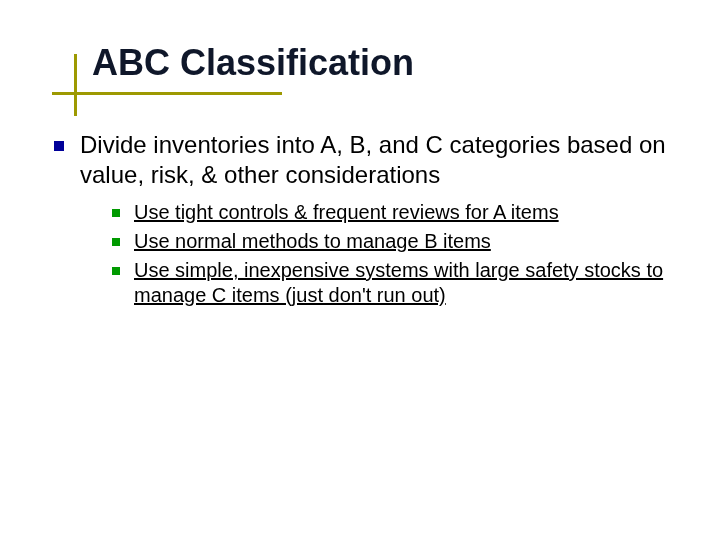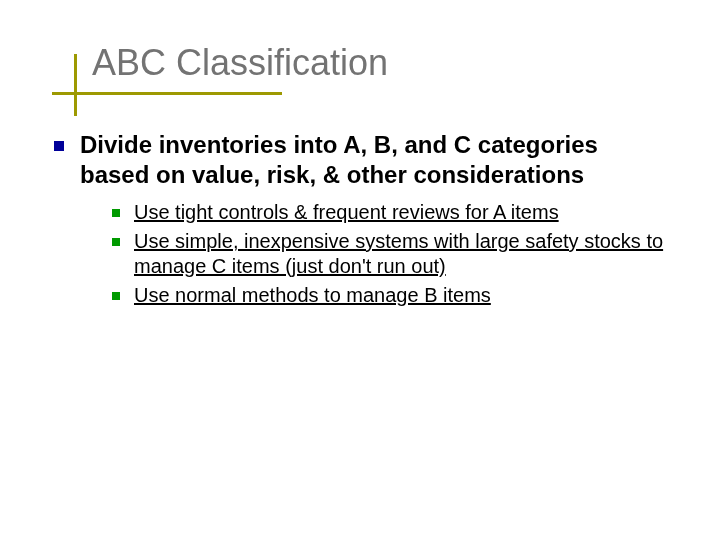--- a/index.html
+++ b/index.html
@@ -33,35 +33,34 @@
   .title-vertical {
     position: absolute;
     left: 74px;
     top: 54px;
     width: 3px;
     height: 62px;
     background: #9d9901;
   }
   .title {
     font-size: 36px;
-    font-weight: 400;
+    font-weight: 700;
     letter-spacing: 0px;
-    color: #737373;
+    color: #0f172a;
   }
   .body {
     position: absolute;
     left: 54px;
     top: 130px;
     width: 616px;
   }
   .l1 {
     display: flex;
     align-items: flex-start;
     margin-bottom: 10px;
-    font-weight: bold;
   }
   .l1 .bullet {
     width: 10px;
     height: 10px;
     background: #000099;
     flex: 0 0 auto;
     margin-top: 11px;
     margin-right: 16px;
   }
   .l1 .text {
@@ -109,22 +108,22 @@
       <div class="text">Divide inventories into A, B, and C categories based on value, risk, &amp; other considerations</div>
     </div>
 
     <div class="sub">
       <div class="l2">
         <div class="bullet"></div>
         <div class="text">Use tight controls &amp; frequent reviews for A items</div>
       </div>
       <div class="l2">
         <div class="bullet"></div>
-        <div class="text">Use simple, inexpensive systems with large safety stocks to manage C items (just don't run out)</div>
+        <div class="text">Use normal methods to manage B items</div>
       </div>
       <div class="l2">
         <div class="bullet"></div>
-        <div class="text">Use normal methods to manage B items</div>
+        <div class="text">Use simple, inexpensive systems with large safety stocks to manage C items (just don't run out)</div>
       </div>
     </div>
   </div>
 
 </div>
 
 </body></html>

